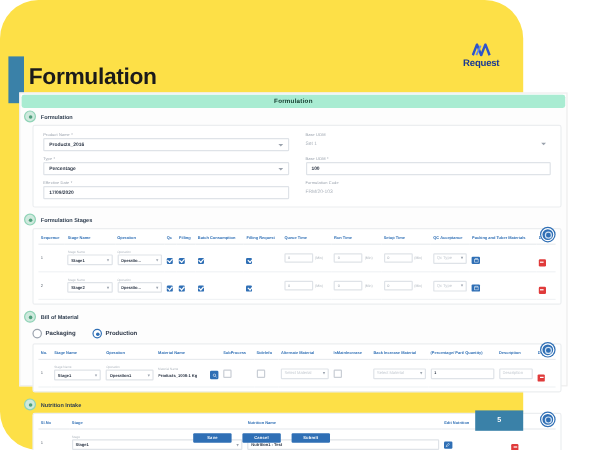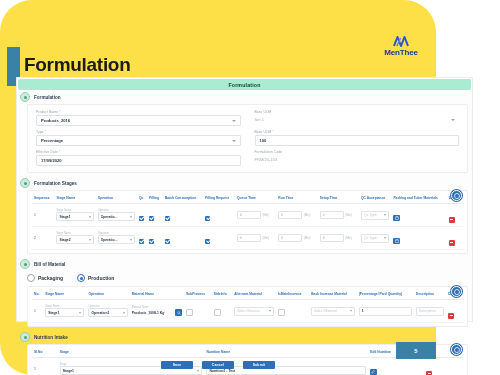--- a/index.html
+++ b/index.html
@@ -95,21 +95,21 @@
 <div class="slide">
 
   <div class="accent-bar"></div>
   <div class="page-title">Formulation</div>
 
   <div class="brand">
     <svg class="brand-mark" width="17" height="11" viewBox="0 0 34 22">
       <path d="M2 20 L9 2 L16 20 L23 2 L30 20" fill="none" stroke="#2f55c9" stroke-width="4" stroke-linejoin="round"></path>
       <path d="M8 20 L15 4" fill="none" stroke="#5b86ef" stroke-width="3"></path>
     </svg>
-    <div class="brand-name">MenThee</div>
+    <div class="brand-name">Request</div>
   </div>
 
   <div class="app">
 
     <div class="app-banner">
       <span>Formulation</span>
     </div>
 
     <div class="sec-head">
       <span class="sec-badge">

